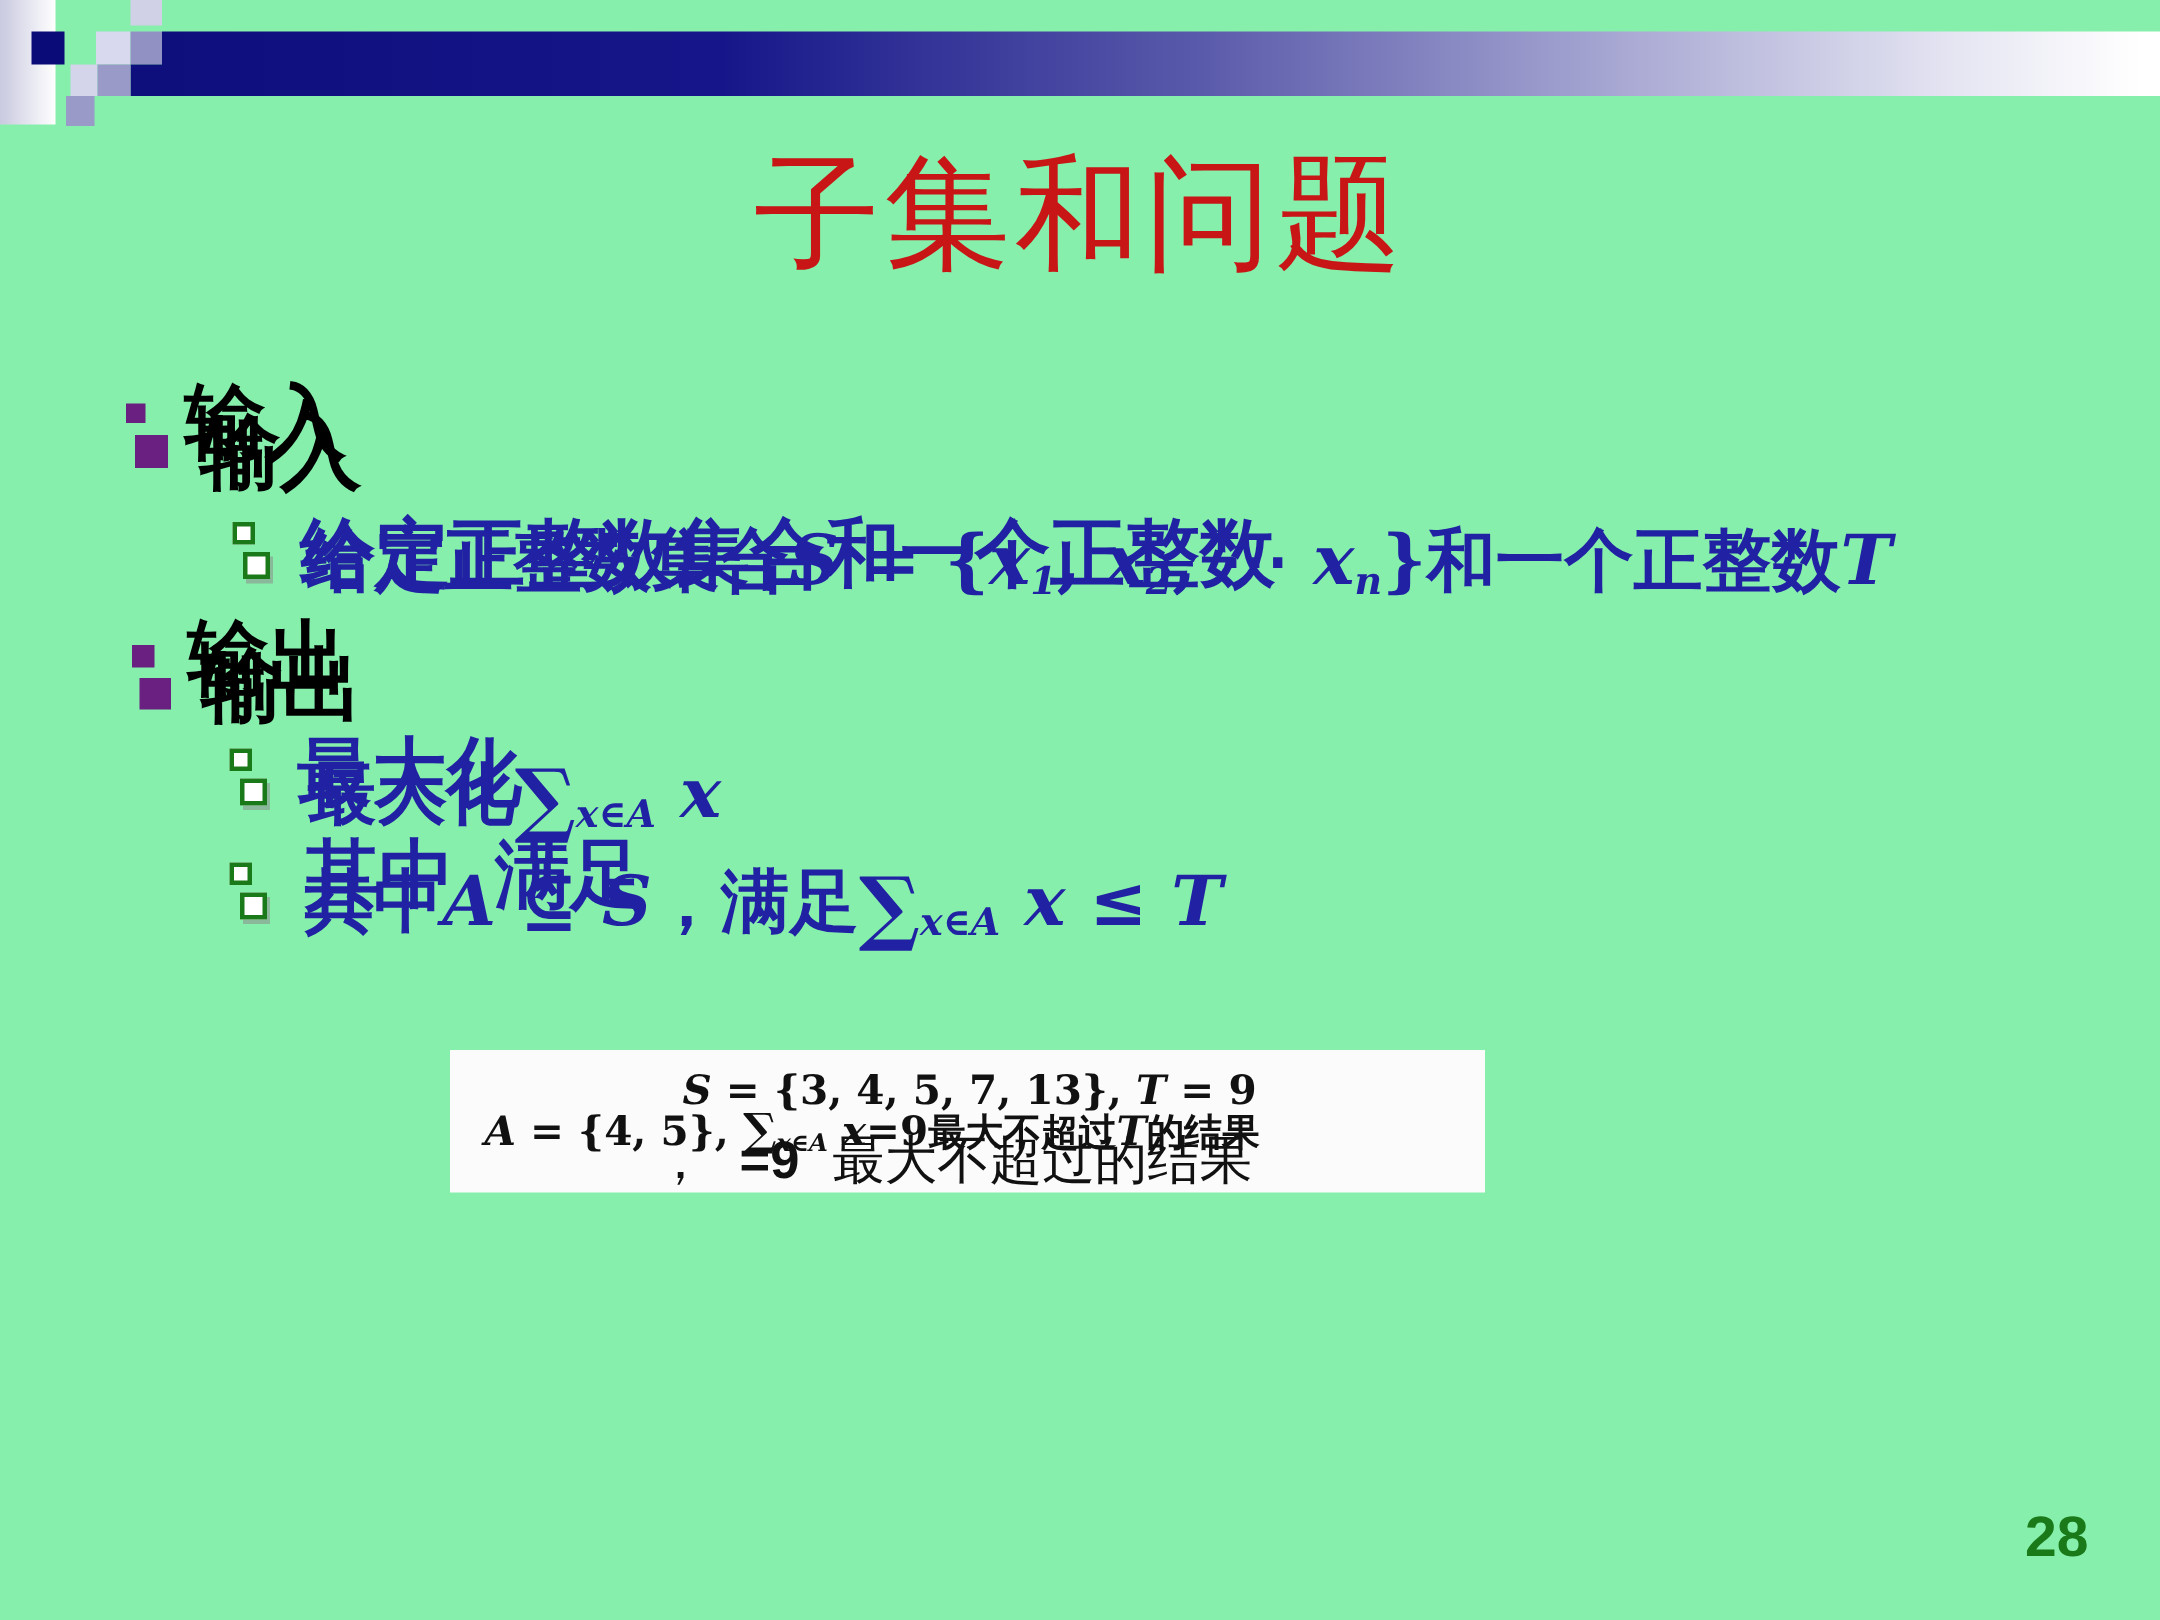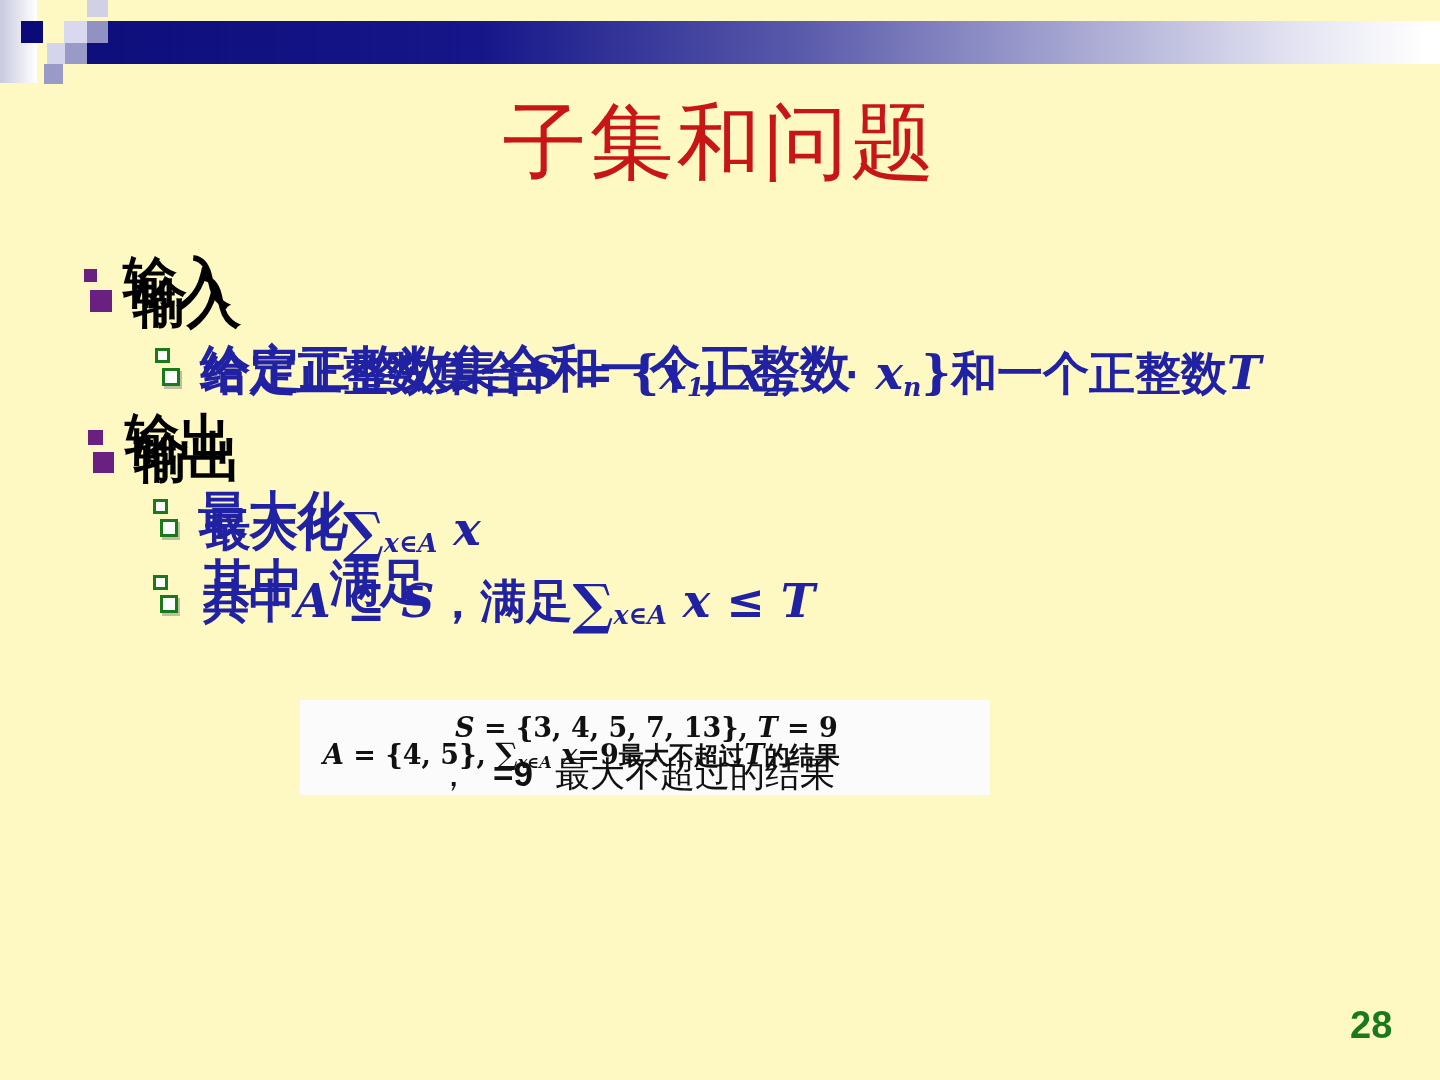--- a/index.html
+++ b/index.html
@@ -1,17 +1,17 @@
 <!DOCTYPE html>
 <html><head>
 <meta charset="utf-8">
 <style>
   html,body{margin:0;padding:0;background:#888;}
   #slide{
-    position:relative;width:1440px;height:1080px;background:#fef9c3;
+    position:relative;width:1440px;height:1080px;background:#86efac;
     overflow:hidden;font-family:"Liberation Sans",sans-serif;
   }
   .abs{position:absolute;}
   
   .grad-strip{left:0;top:0;width:37px;height:83px;
     background:linear-gradient(to right,#c9c9e0,#ffffff);}
   .sq{position:absolute;}
   .sq-a{left:87px;top:0;width:21px;height:17px;background:#d0d0e7;}
   .sq-dark{left:21px;top:21px;width:22px;height:22px;background:#0a0a78;}
   .sq-c{left:64px;top:21px;width:23px;height:22px;background:#d8d8ee;}

